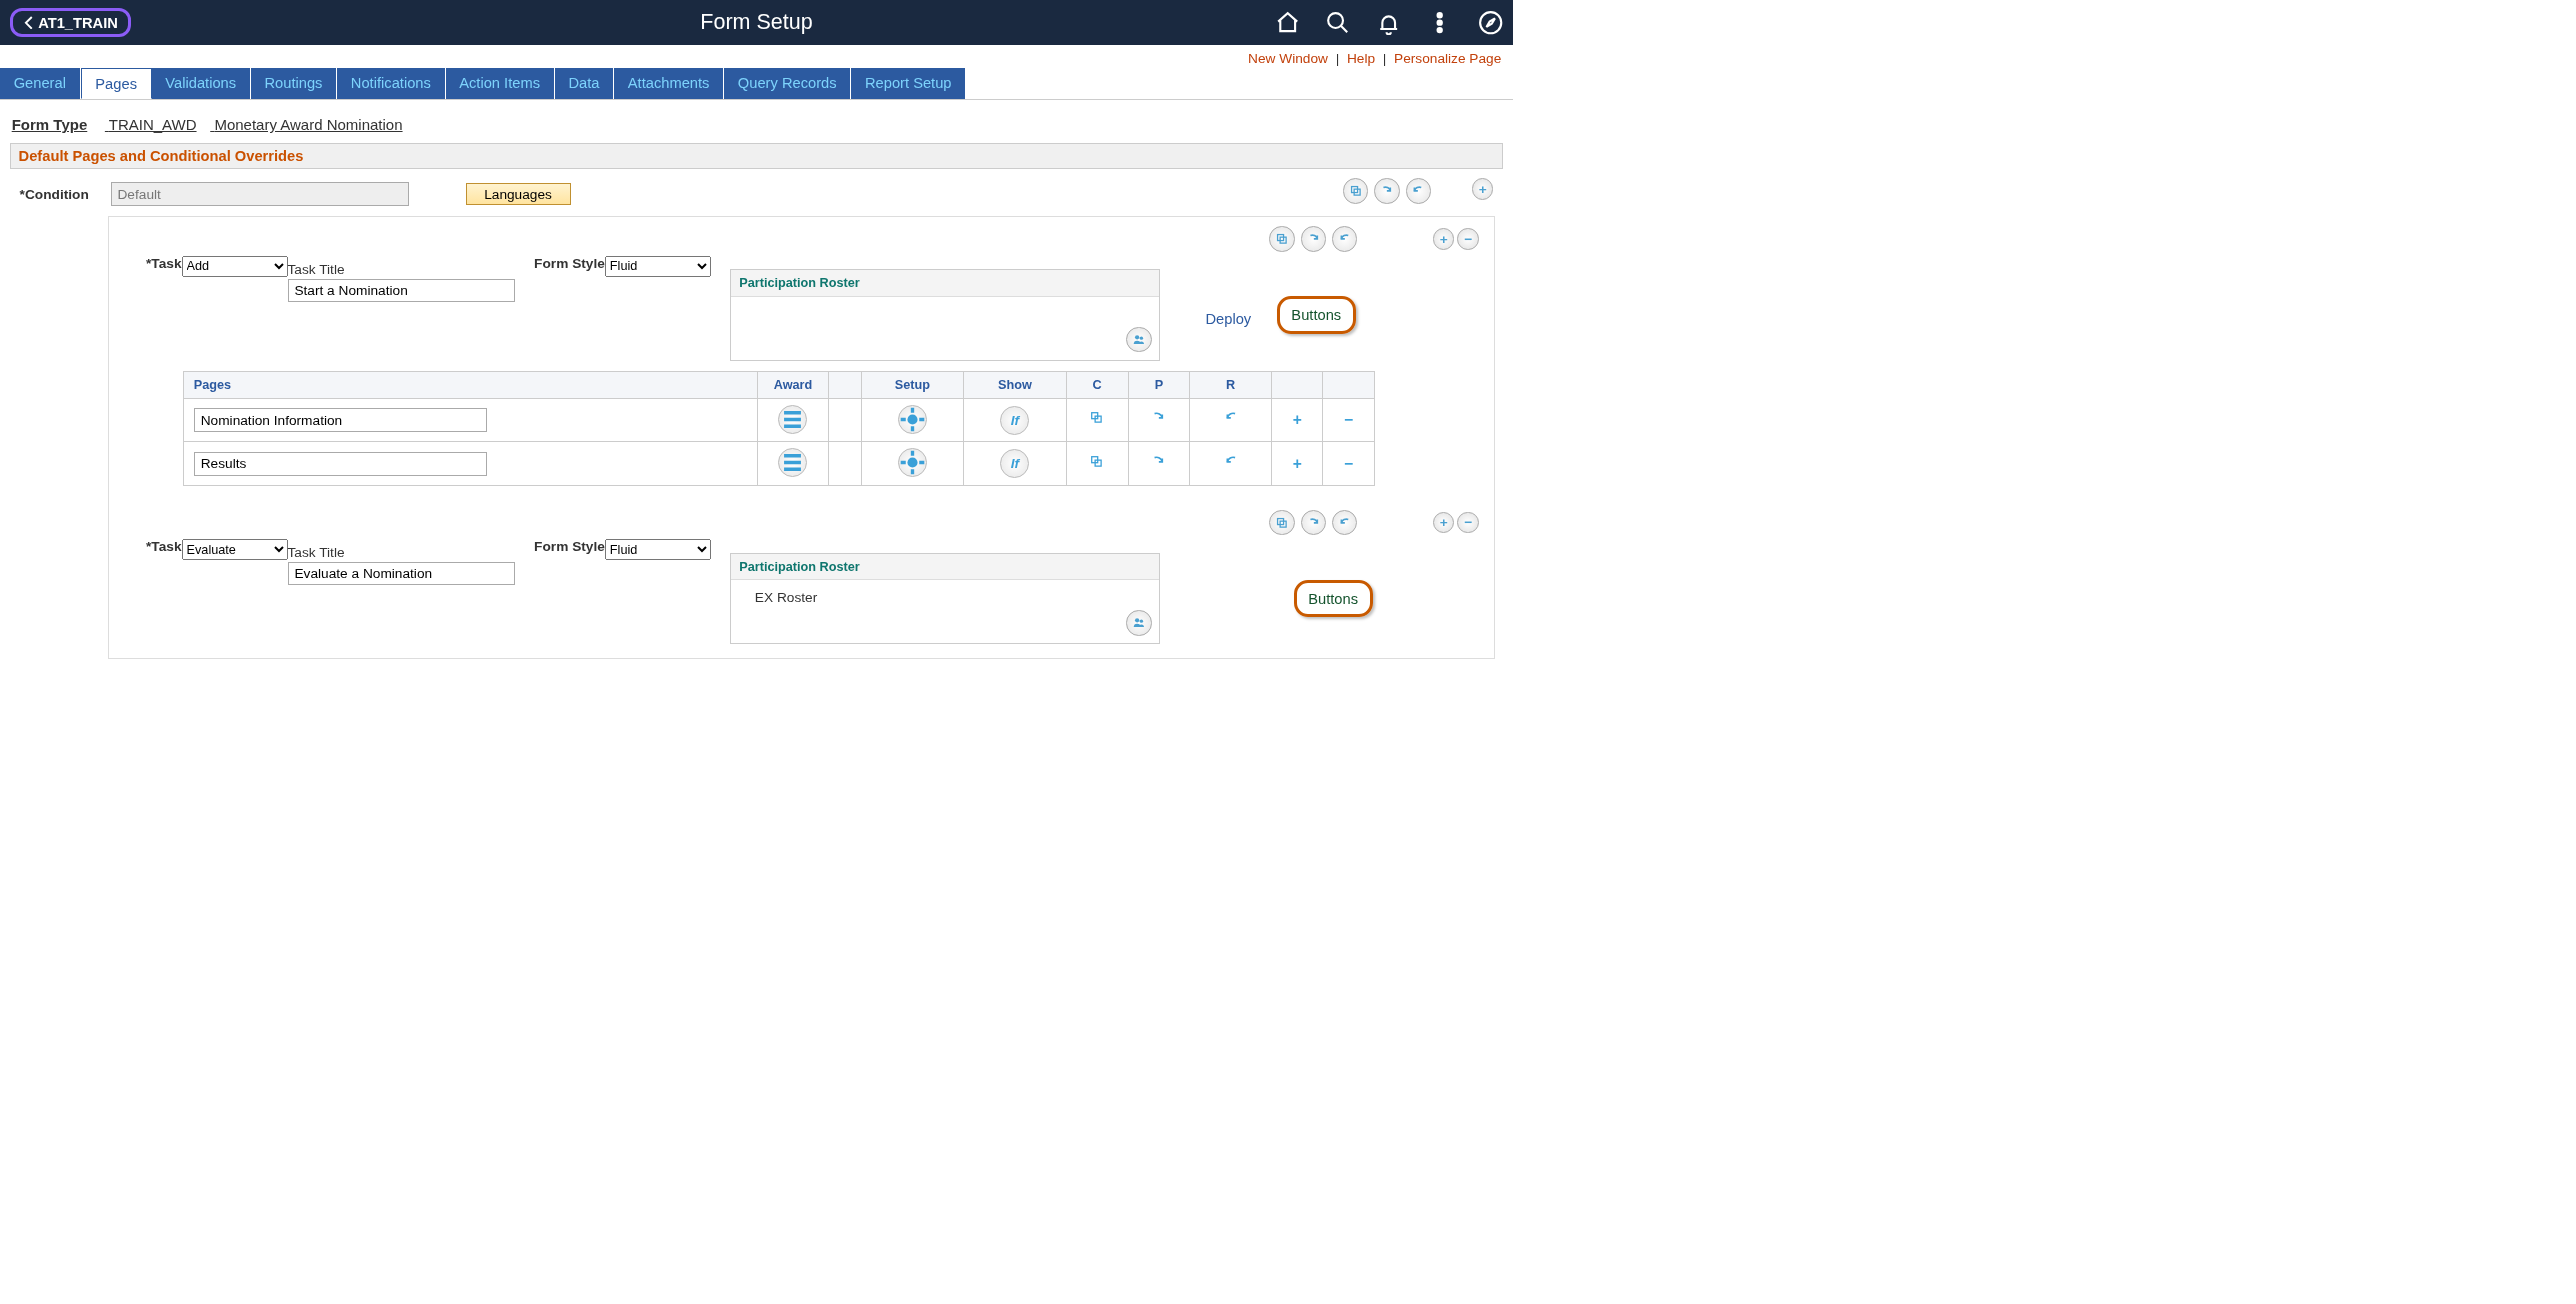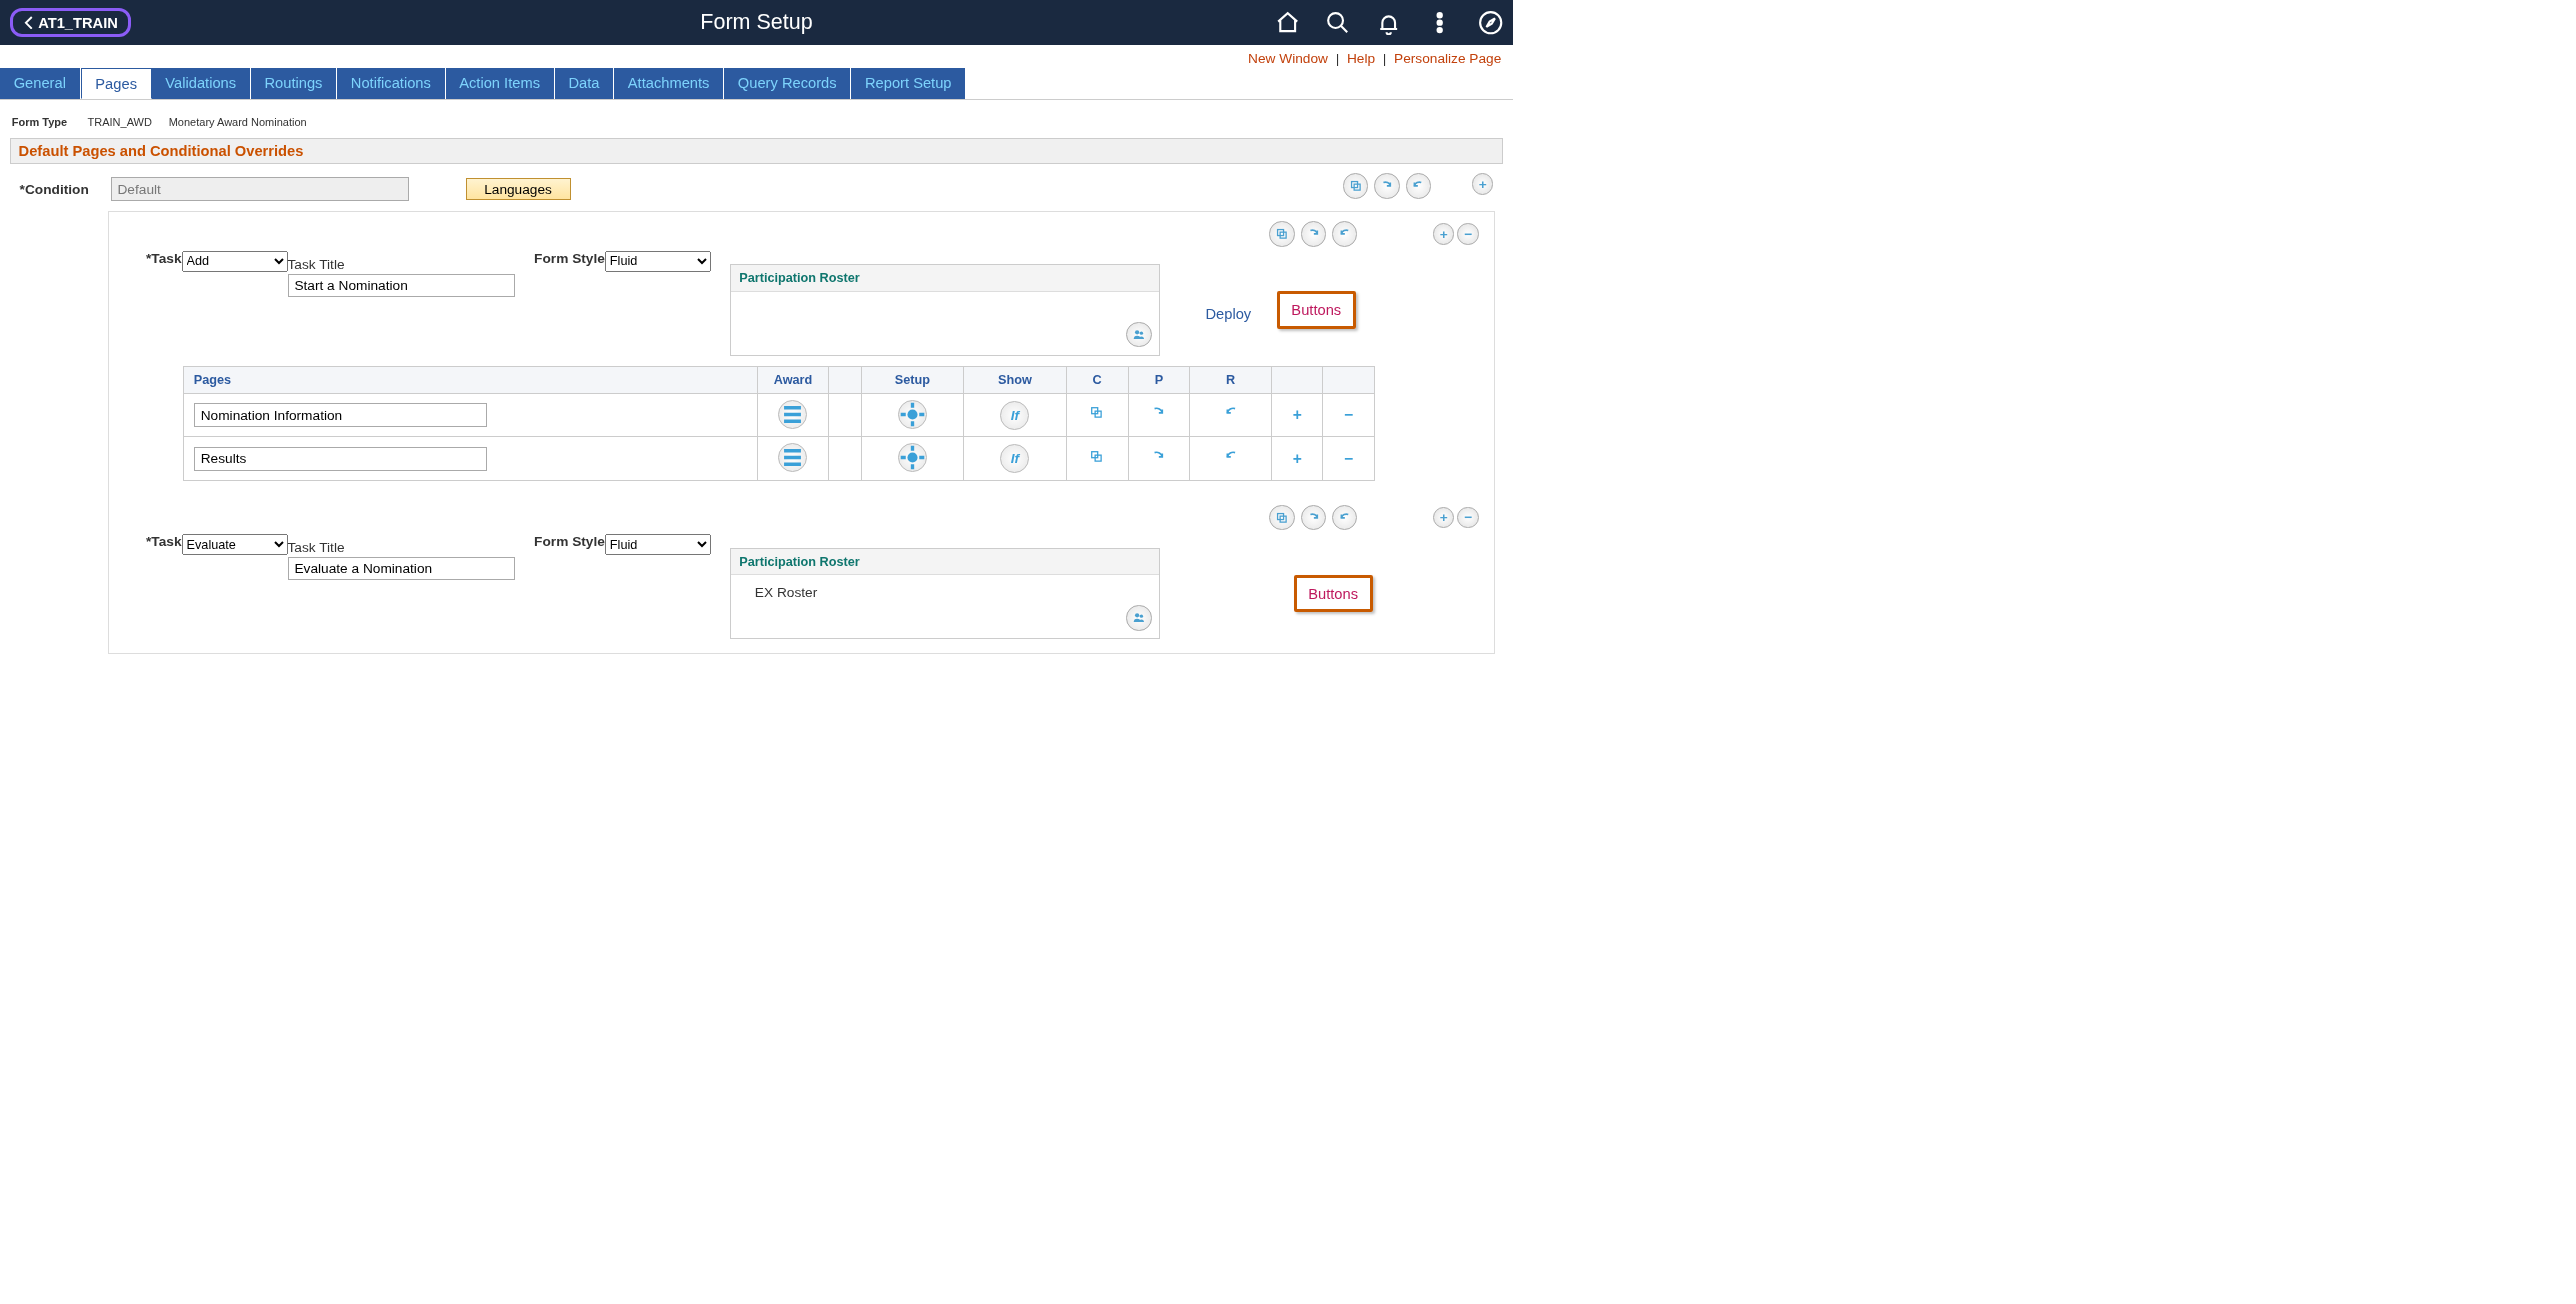--- a/index.html
+++ b/index.html
@@ -18,21 +18,21 @@
 .util-links { text-align: right; padding: 5.9px 11.7px 2px; font-size: 13.7px; }
 .util-links a { color: #c2410c; text-decoration: none; text-align: right; }
 .util-links .divider { color: #333; margin: 0 3.9px; }
 
 
 .tab-row { display: flex; border-bottom: 1px solid #ccc; margin: 0; background: #fff; }
 .tab { background: #2c5aa0; color: #7dd3fc; padding: 6.8px 13.7px; margin-right: 0px; border-right: 1px solid #fff; cursor: pointer; font-size: 14.7px; }
 .tab.active { background: #fff; color: #2c5aa0; border: 1px solid #2c5aa0; border-bottom: 1px solid #fff; position: relative; top: 0; }
 
 
-.form-type-row { padding: 15.6px 11.7px 9.8px; font-size: 11px; }
+.form-type-row { padding: 15.6px 11.7px 9.8px; font-size: 15px; text-decoration: underline; }
 .form-type-row .lbl { font-weight: bold; margin-right: 17.6px; }
 .form-type-row .val { margin-right: 13.7px; }
 
 
 .section-header { background: #f0f0f0; border: 1px solid #ccc; color: #ca5100; font-weight: bold; padding: 3.9px 7.8px; font-size: 14.7px; margin: 0 9.8px; }
 
 .cond-row { display: flex; align-items: center; padding: 13.7px 9.8px 9.8px 19.6px; position: relative; gap: 12px; }
 .cond-row .clbl { font-weight: bold; font-size: 13.7px; margin-right: 9.8px; }
 .cond-input { width: 298px; height: 23.5px; background: #eee; border: 1px solid #aaa; padding: 2px 5.9px; font-size: 13.7px; color: #777; }
 .lang-btn { margin-left: 45px; padding: 2.9px 17.6px; border: 1px solid #c09030; background: linear-gradient(#fff3d0,#ffe4a0); font-size: 13.7px; cursor: pointer; }
@@ -58,21 +58,21 @@
 .field-col label.bold { font-weight: bold; }
 .field-col select { width: 106px; height: 21.5px; font-size:12.7px; }
 .field-col input[type=text] { width: 227px; height: 23.5px; border:1px solid #aaa; padding:2px 5.9px; font-size:13.7px; }
 
 .roster-box { border: 1px solid #ccc; background: #f8f8f8; width: 430px; margin-left: 0; }
 .roster-head { color:#0f766e; font-size:12.7px; font-weight:bold; padding:5.9px 7.8px; background: #f4f4f4; border-bottom:1px solid #ddd; }
 .roster-body { min-height: 63px; position:relative; padding: 9.8px 7.8px; font-size:13.7px; background: #fff; }
 .roster-body .people-btn { position:absolute; right:7.8px; bottom:7.8px; }
 
 .deploy-link { color:#2c5aa0; font-size:14.7px; text-decoration:none; margin-left: 25.4px; align-self: center; margin-top:21.5px; }
-.buttons-link { color:#be185d; font-size:14.7px; padding: 7.8px 11.7px; border:3.9px solid #c85a00; border-radius:2px; text-decoration:none; align-self:center; margin-top:13.7px; margin-left: 5.9px; box-shadow: 2px 2px 2.9px rgba(0,0,0,0.25); cursor:pointer; }
+.buttons-link { color:#14532d; font-size:14.7px; padding: 7.8px 11.7px; border:3.9px solid #c85a00; border-radius:14px; text-decoration:none; align-self:center; margin-top:13.7px; margin-left: 5.9px; box-shadow: 2px 2px 2.9px rgba(0,0,0,0.25); cursor:pointer; }
 
 .task-title-row { margin-top: 5.9px; }
 .task-title-row label { font-size:13.7px; display:block; margin-bottom:2px; }
 
 
 .pages-grid { border:1px solid #ccc; margin: 9.8px 37px 0 37px; border-collapse: collapse; width: calc(100% - 143px); }
 .pages-grid th { background: #f4f6f9; color:#2c5aa0; font-size:12.7px; font-weight:bold; padding:5.9px 9.8px; border:1px solid #ccc; text-align:center; }
 .pages-grid th.left { text-align:left; }
 .pages-grid td { border:1px solid #ccc; padding:5.9px 9.8px; text-align:center; height:43px; }
 .pages-grid td.left { text-align:left; }

